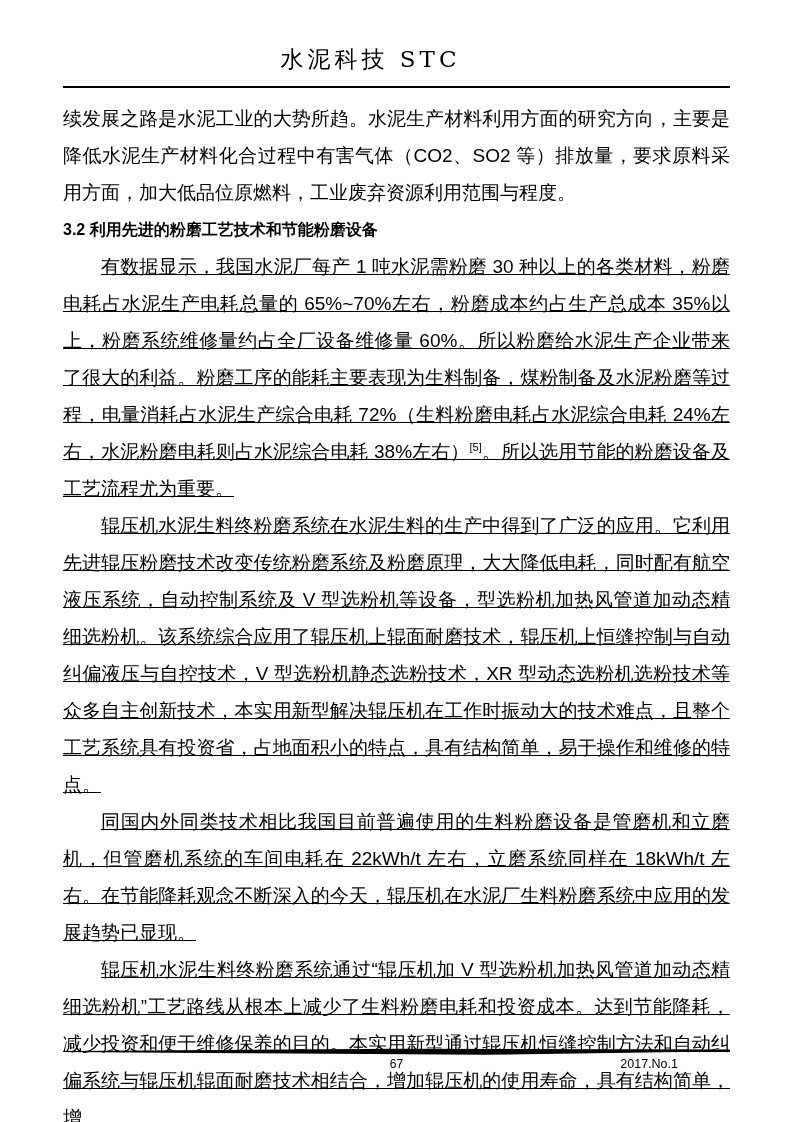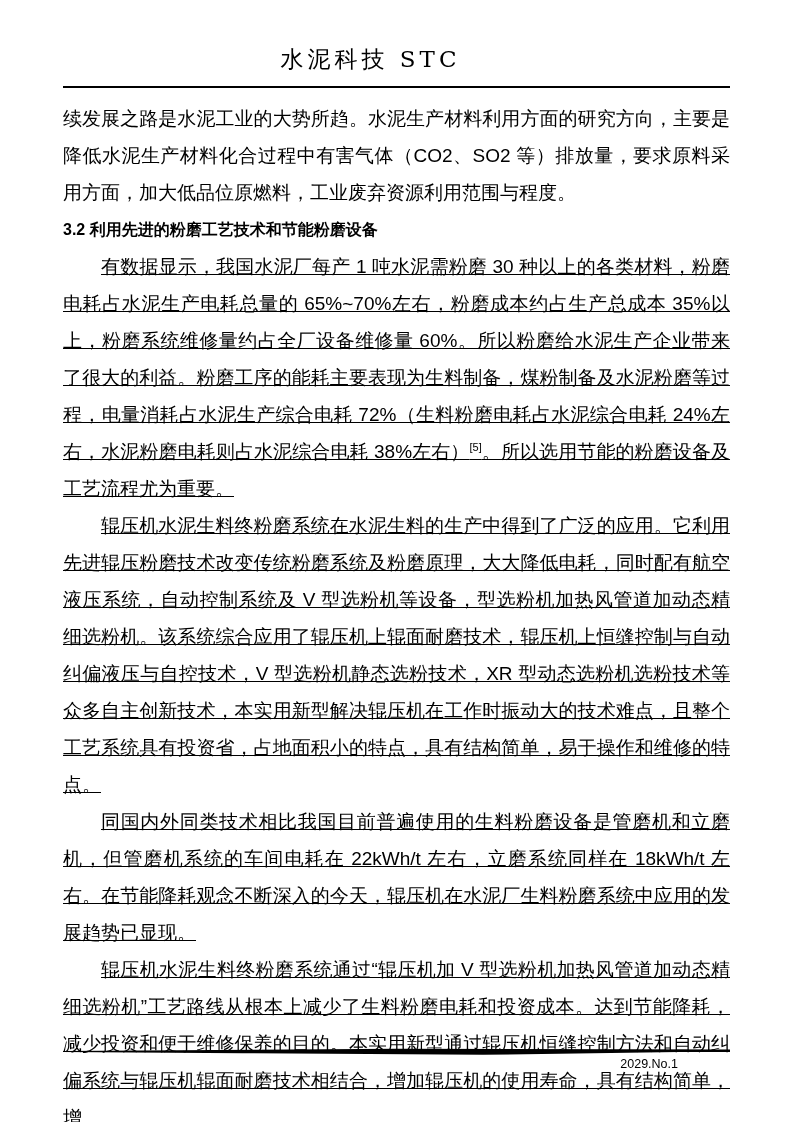--- a/index.html
+++ b/index.html
@@ -104,16 +104,17 @@
       <p class="para indent"><span>有数据显示，我国水泥厂每产 1 吨水泥需粉磨 30 种以上的各类材料，粉磨电耗占水泥生产电耗总量的 65%~70%左右，粉磨成本约占生产总成本 35%以上，粉磨系统维修量约占全厂设备维修量 60%。所以粉磨给水泥生产企业带来了很大的利益。粉磨工序的能耗主要表现为生料制备，煤粉制备及水泥粉磨等过程，电量消耗占水泥生产综合电耗 72%（生料粉磨电耗占水泥综合电耗 24%左右，水泥粉磨电耗则占水泥综合电耗 38%左右）</span><sup class="sup">[5]</sup><span>。所以选用节能的粉磨设备及工艺流程尤为重要。</span></p>
       <p class="para indent"><span>辊压机水泥生料终粉磨系统在水泥生料的生产中得到了广泛的应用。它利用先进辊压粉磨技术改变传统粉磨系统及粉磨原理，大大降低电耗，同时配有航空液压系统，自动控制系统及 V 型选粉机等设备，型选粉机加热风管道加动态精细选粉机。该系统综合应用了辊压机上辊面耐磨技术，辊压机上恒缝控制与自动纠偏液压与自控技术，V 型选粉机静态选粉技术，XR 型动态选粉机选粉技术等众多自主创新技术，本实用新型解决辊压机在工作时振动大的技术难点，且整个工艺系统具有投资省，占地面积小的特点，具有结构简单，易于操作和维修的特点。</span></p>
       <p class="para indent"><span>同国内外同类技术相比我国目前普遍使用的生料粉磨设备是管磨机和立磨机，但管磨机系统的车间电耗在 22kWh/t 左右，立磨系统同样在 18kWh/t 左右。在节能降耗观念不断深入的今天，辊压机在水泥厂生料粉磨系统中应用的发展趋势已显现。</span></p>
       <p class="para indent"><span>辊压机水泥生料终粉磨系统通过“辊压机加 V 型选粉机加热风管道加动态精细选粉机”工艺路线从根本上减少了生料粉磨电耗和投资成本。达到节能降耗，减少投资和便于维修保养的目的。本实用新型通过辊压机恒缝控制方法和自动纠偏系统与辊压机辊面耐磨技术相结合，增加辊压机的使用寿命，具有结构简单，增</span></p>
     </main>
 
   <svg class="footer-rule" width="667" height="8" viewBox="0 0 667 8" aria-hidden="true">
     <polygon points="0,3 333,0.8 667,1.6 667,3.2 420,6.8 180,5.2 0,4" fill="#000000"></polygon>
   </svg>
 
+  <div class="footer-page">67</div>
 
-  <div class="footer-issue">2029.No.1</div>
+  <div class="footer-issue">2017.No.1</div>
 
 </div>
 
 </body></html>

